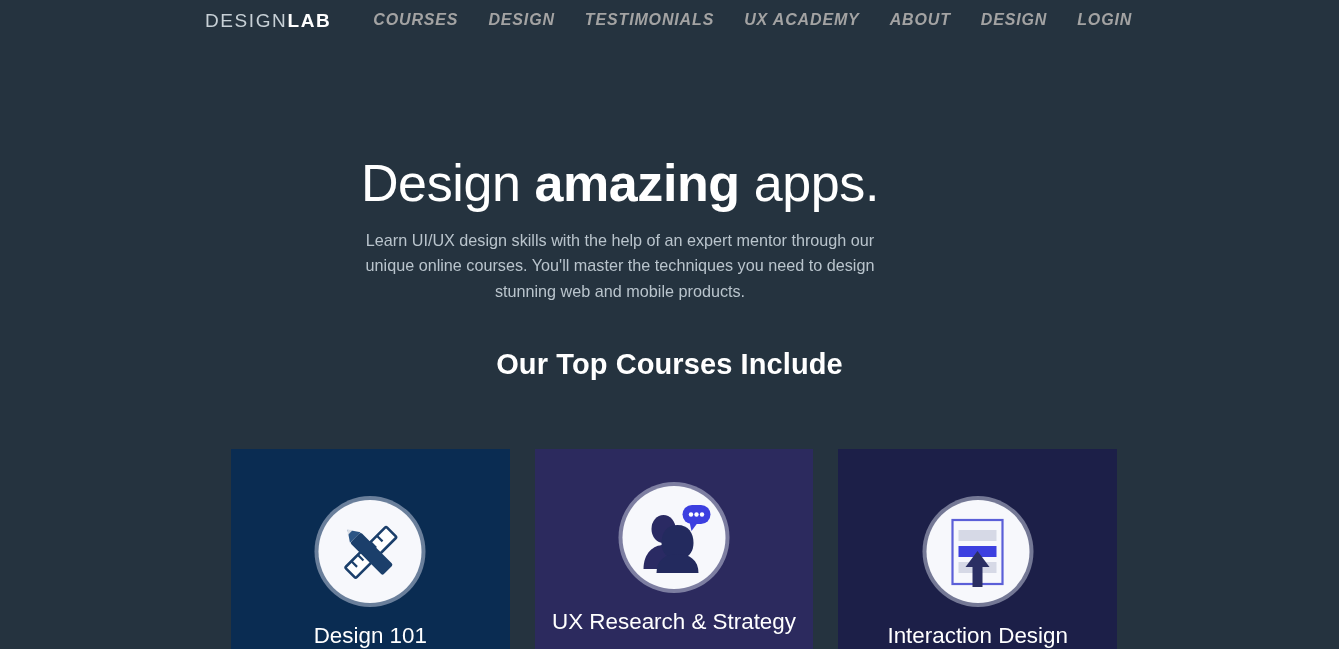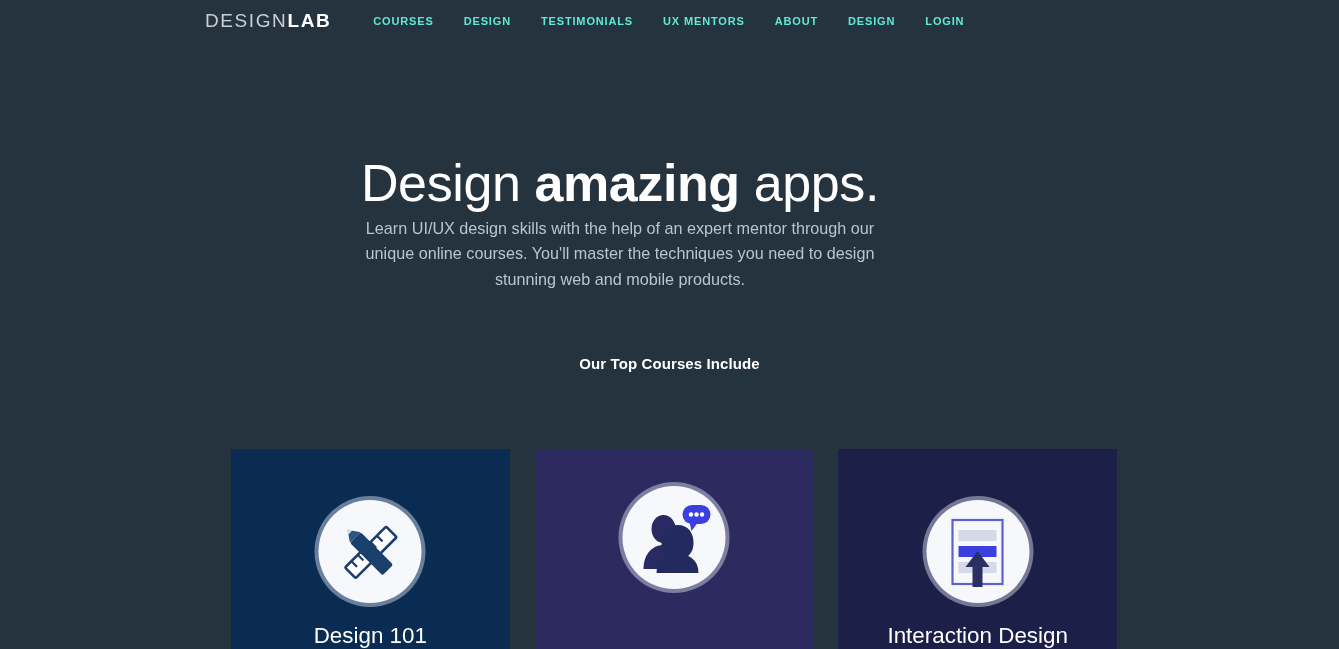--- a/index.html
+++ b/index.html
@@ -46,27 +46,28 @@
     display: flex;
     align-items: center;
     list-style: none;
     gap: 0;
   }
   .nav-links li { margin-right: 30px; }
   .nav-links li:last-child { margin-right: 0; text-align: center; }
 
   .nav-link {
     display: inline-block;
-    font-size: 11px;
+    font-size: 16px;
     font-weight: 700;
     letter-spacing: 0.85px;
-    color: #5eead4;
+    color: #a3a3a3;
     text-decoration: none;
     white-space: nowrap;
     cursor: pointer;
+    font-style: italic;
   }
 
   
   .hero {
     position: absolute;
     top: 150px;
     left: 0;
     width: 1240px;
     text-align: center;
   }
@@ -75,37 +76,38 @@
     font-size: 52px;
     line-height: 66px;
     font-weight: 300;
     color: #ffffff;
     letter-spacing: -0.4px;
     white-space: nowrap;
   }
   .hero-title .emph { font-weight: 700; }
 
   .hero-sub {
+    margin-top: 12px;
     font-size: 16.2px;
     line-height: 25.3px;
     font-weight: 400;
     color: #b9c4cc;
     width: 540px;
     margin-left: auto;
     margin-right: auto;
   }
 
   
   .section-heading {
     position: absolute;
     top: 349px;
     left: 0;
     width: 1339px;
     text-align: center;
-    font-size: 15px;
+    font-size: 29px;
     line-height: 30px;
     font-weight: 700;
     color: #ffffff;
     letter-spacing: 0.1px;
   }
 
   
   .cards {
     position: absolute;
     top: 449px;
@@ -166,21 +168,21 @@
     <li>
       <a class="nav-link" href="#">COURSES</a>
     </li>
     <li>
       <a class="nav-link" href="#">DESIGN</a>
     </li>
     <li>
       <a class="nav-link" href="#">TESTIMONIALS</a>
     </li>
     <li>
-      <a class="nav-link" href="#">UX MENTORS</a>
+      <a class="nav-link" href="#">UX ACADEMY</a>
     </li>
     <li>
       <a class="nav-link" href="#">ABOUT</a>
     </li>
     <li>
       <a class="nav-link" href="#">DESIGN</a>
     </li>
     <li>
       <a class="nav-link" href="#">LOGIN</a>
     </li>
@@ -236,20 +238,21 @@
 
         <g>
           <rect x="45" y="2" width="28" height="19" rx="9.5" fill="#3c3fe0"></rect>
           <polygon points="52,19 54,28 60,20" fill="#3c3fe0"></polygon>
           <circle cx="53.5" cy="11.5" r="2.2" fill="#ffffff"></circle>
           <circle cx="59" cy="11.5" r="2.2" fill="#ffffff"></circle>
           <circle cx="64.5" cy="11.5" r="2.2" fill="#ffffff"></circle>
         </g>
       </svg>
     </div>
+    <div class="card-title">UX Research &amp; Strategy</div>
   </div>
 
   <div class="card card-3" style="background:#1c1f48;">
     <div class="card-icon-wrap">
       <svg width="66" height="70" viewBox="0 0 66 70" aria-hidden="true">
 
         <rect x="8" y="3" width="50" height="64" fill="none" stroke="#5b5fd8" stroke-width="2.2"></rect>
 
         <rect x="14" y="13" width="38" height="11" fill="#d6d9e6"></rect>
         <rect x="14" y="29" width="38" height="11" fill="#3c3fe0"></rect>

